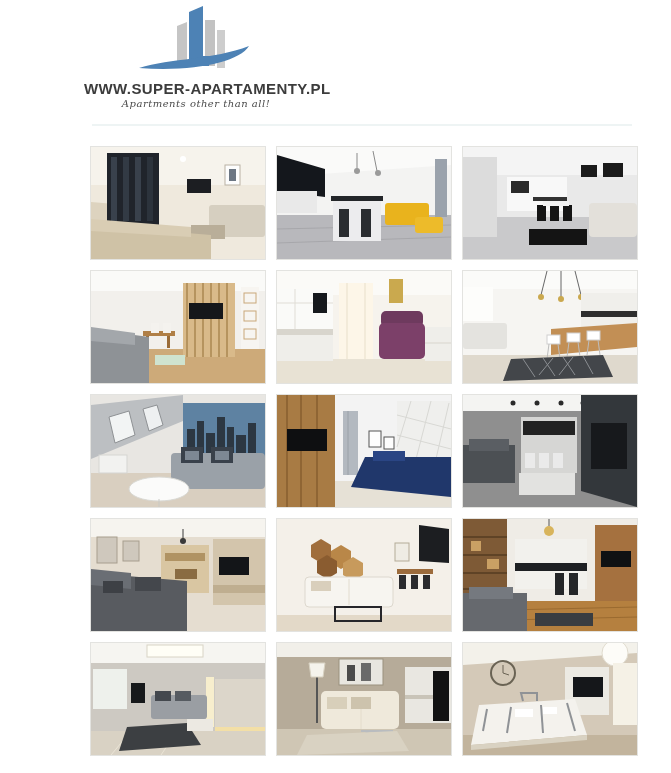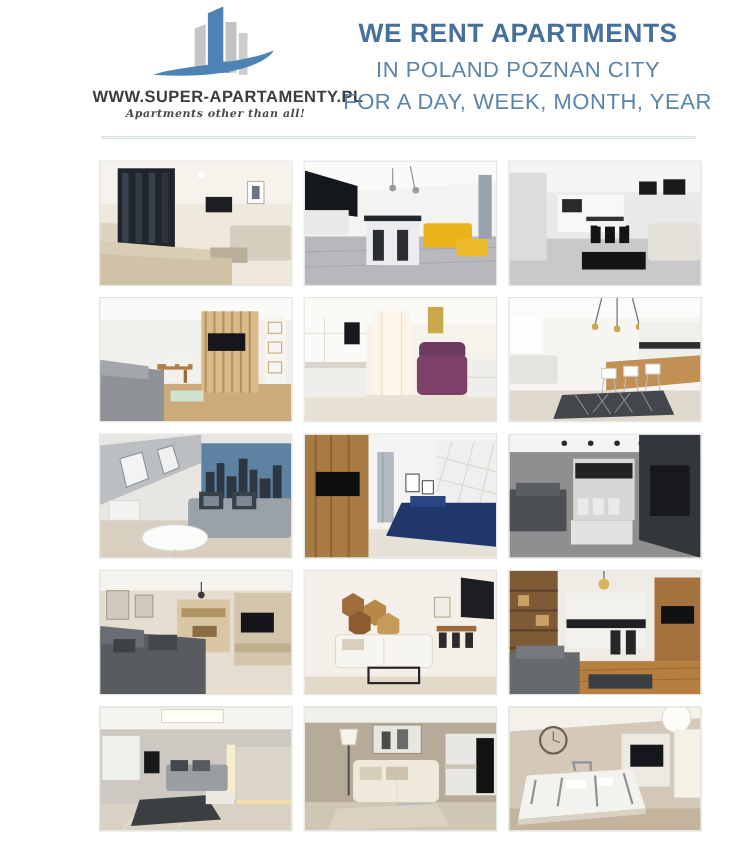--- a/index.html
+++ b/index.html
@@ -18,21 +18,21 @@
   .brand-logo { display:block; margin:0 auto; }
   .brand-domain {
     margin-top:2px;
     font-size:15px; font-weight:bold; letter-spacing:.4px;
     color:#3c3c3c; white-space:nowrap;
     font-family:"Liberation Sans", sans-serif;
   }
   .brand-tagline {
     margin-top:1px;
     font-family:"DejaVu Serif", serif; font-style:italic;
-    font-size:10px; color:#4a4a4a; letter-spacing:.5px;font-weight:bold;
+    font-size:10px; color:#4a4a4a; letter-spacing:.5px;
   }
 
   .headline {
     position:absolute; left:312px; top:16px; width:318px;
     text-align:center; line-height:1.25;
   }
   .headline-1 {
     font-size:24px; font-weight:bold; letter-spacing:.5px;
     color:#46719c; margin-bottom:6px; white-space:nowrap;
   }
@@ -76,25 +76,20 @@
 
       <polygon points="68,8 82,2 82,62 68,62" fill="#4d82b5"></polygon>
       <rect x="68" y="52" width="20" height="10" fill="#4d82b5"></rect>
 
       <path d="M18,64 C50,54 92,56 128,42 C118,58 74,68 18,64 Z" fill="#4d82b5"></path>
     </svg>
     <div class="brand-domain">WWW.SUPER-APARTAMENTY.PL</div>
     <div class="brand-tagline">Apartments other than all!</div>
   </div>
 
-  <div class="headline">
-    <div class="headline-1">WE RENT APARTMENTS</div>
-    <div class="headline-2">IN POLAND POZNAN CITY</div>
-    <div class="headline-3">FOR A DAY, WEEK, MONTH, YEAR</div>
-  </div>
 
   <div class="divider"></div>
 
   <div class="gallery">
 
     <figure class="tile" aria-label="Bedroom with beige bed and sofa, dark floor-to-ceiling window blinds, wall TV and framed picture">
       <svg viewBox="0 0 174 112">
         <rect width="174" height="112" fill="#efe9dd"></rect>
         <rect width="174" height="38" fill="#f6f3ec"></rect>
         <polygon points="0,55 60,60 60,112 0,112" fill="#ddd3bf"></polygon>

